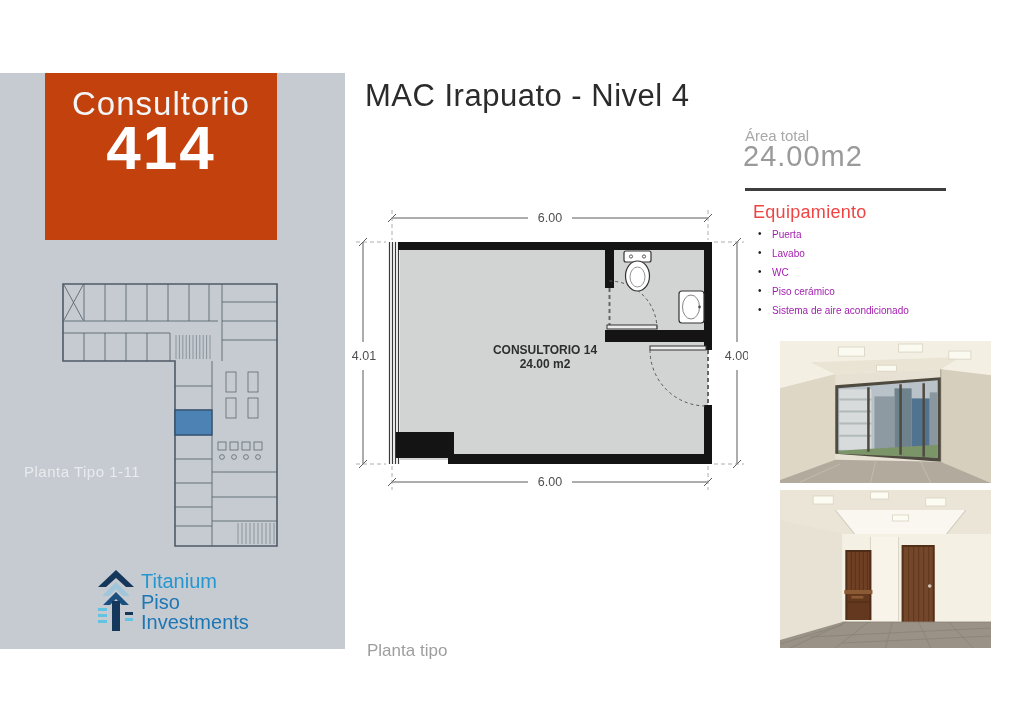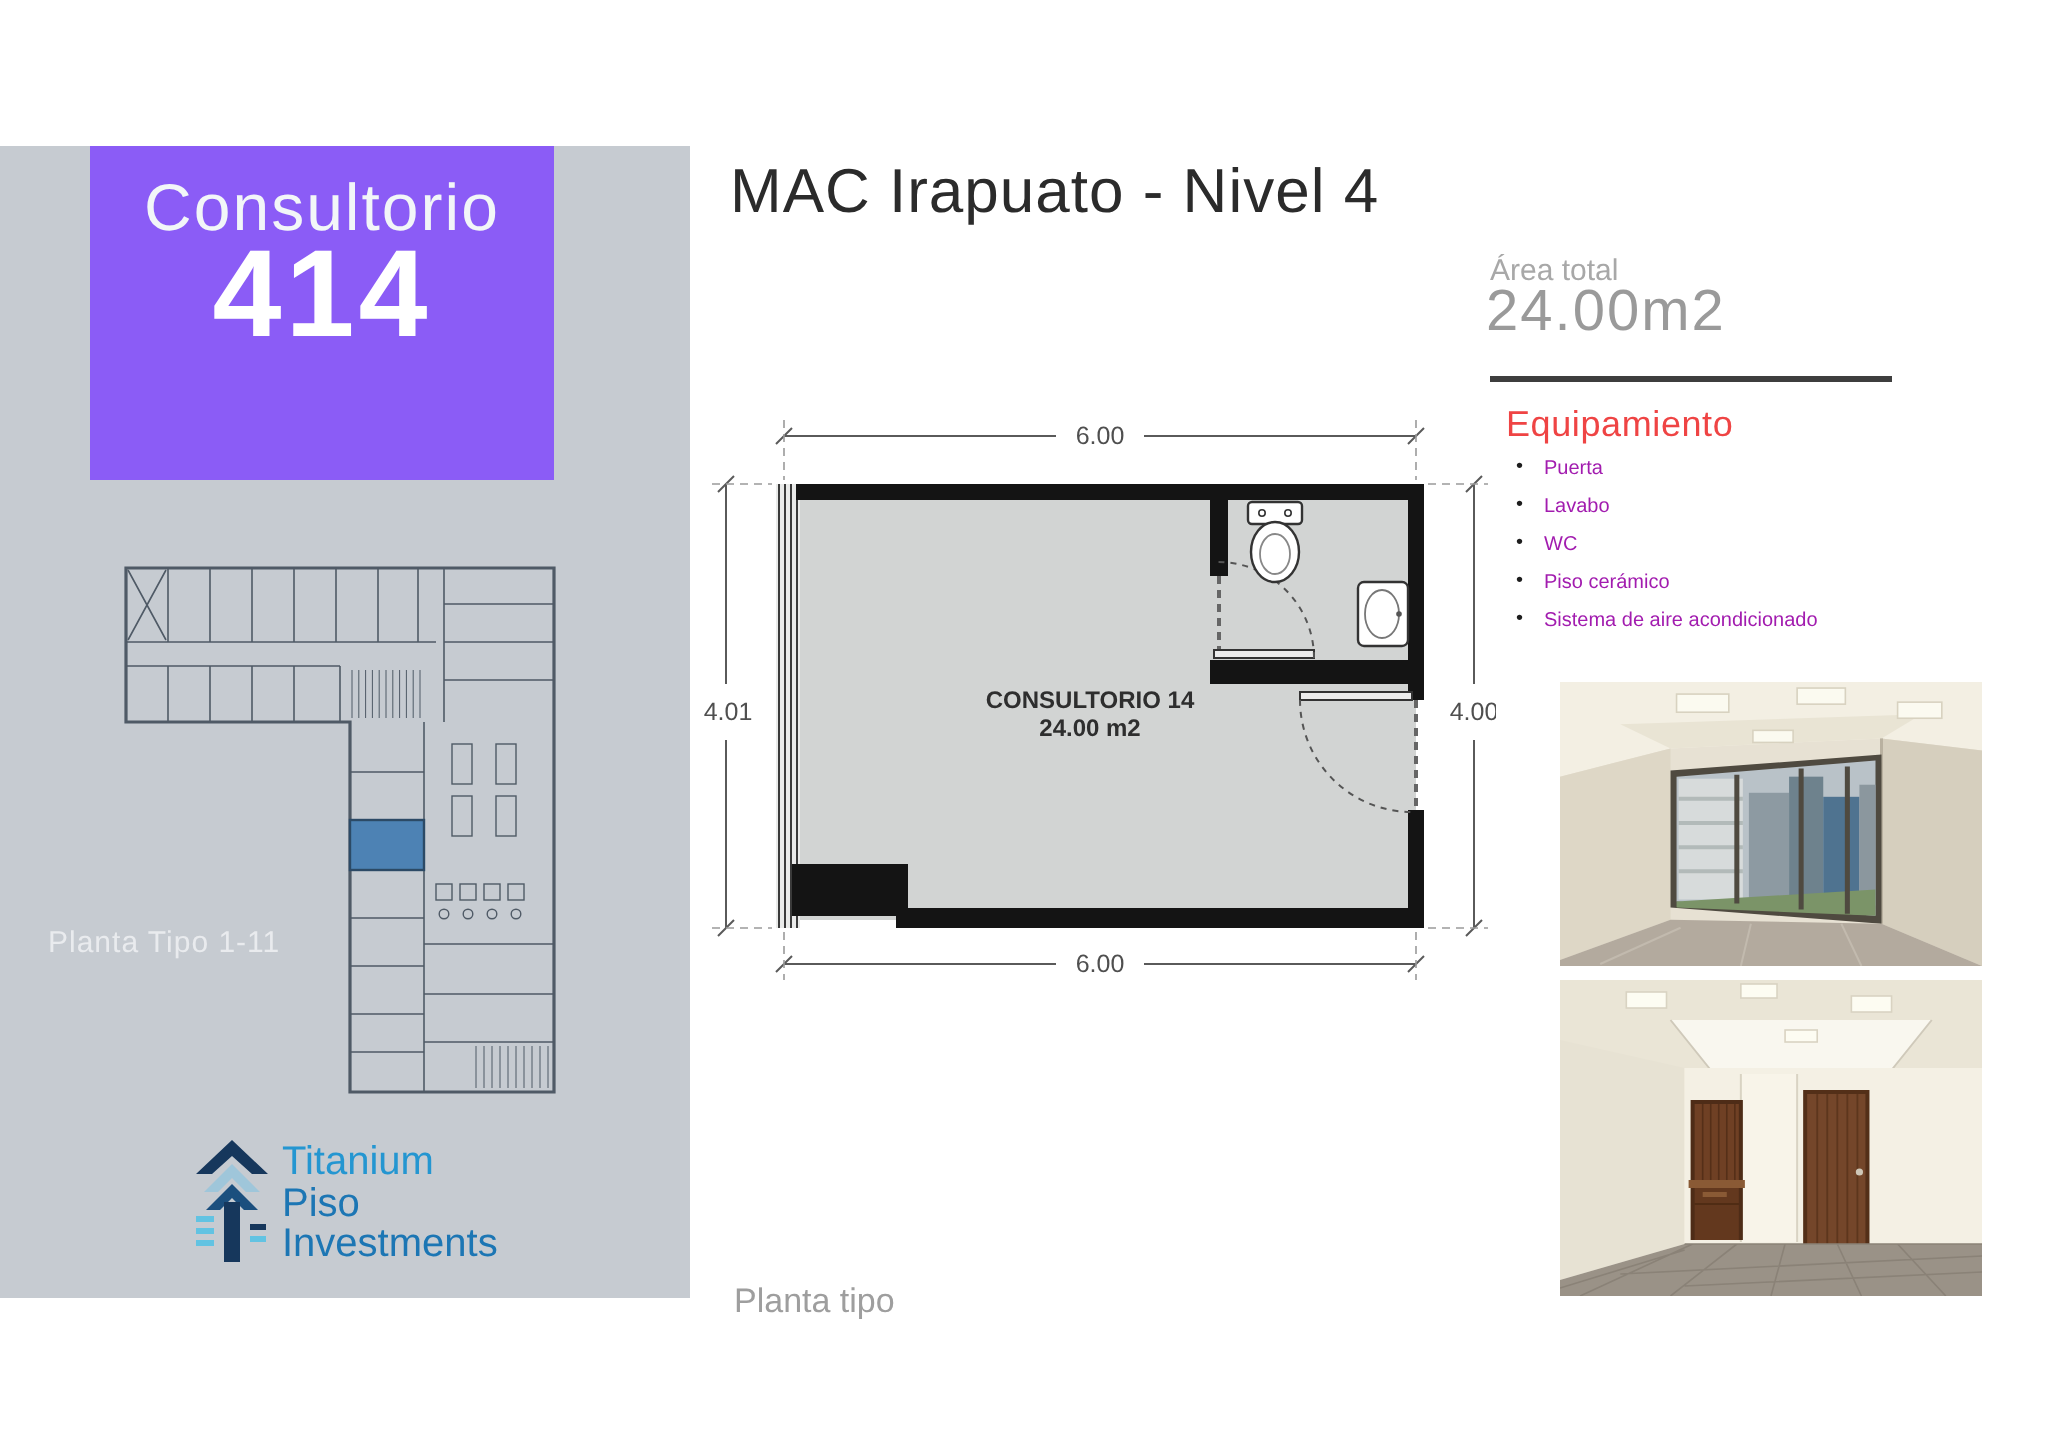--- a/index.html
+++ b/index.html
@@ -4,21 +4,21 @@
 <style>
   * { margin:0; padding:0; box-sizing:border-box; }
   html,body { width:1024px; height:724px; background:#ffffff; overflow:hidden;
               font-family:"Liberation Sans", sans-serif; }
   .page { position:relative; width:1024px; height:724px; background:#ffffff; }
 
   
   .sidebar { position:absolute; left:0; top:73px; width:345px; height:576px;
              background:#c6cbd1; }
   .unit-card { position:absolute; left:45px; top:0; width:232px; height:167px;
-               background:#8b5cf6; color:#fff; text-align:center; }
+               background:#c2410c; color:#fff; text-align:center; }
   .unit-card .label { font-size:33px; font-weight:300; letter-spacing:1px; margin-top:12px; color:#f2f6f8; }
   .unit-card .number { font-size:62px; font-weight:700; line-height:0.82; letter-spacing:2px; }
   .mini-plan { position:absolute; left:58px; top:203px; width:256px; height:272px; }
   .mini-caption { position:absolute; left:24px; top:390px; font-size:15px;
                   color:#e9ebee; letter-spacing:0.5px; z-index:2; }
   .logo { position:absolute; left:96px; top:497px; display:flex; align-items:center; gap:5px; }
   .logo-text { line-height:1.02; }
   .logo-text .t1 { font-size:20px; color:#2496d1; }
   .logo-text .t2 { font-size:20px; color:#1c76b4; }
   .logo-text .t3 { font-size:20px; color:#1c76b4; }

